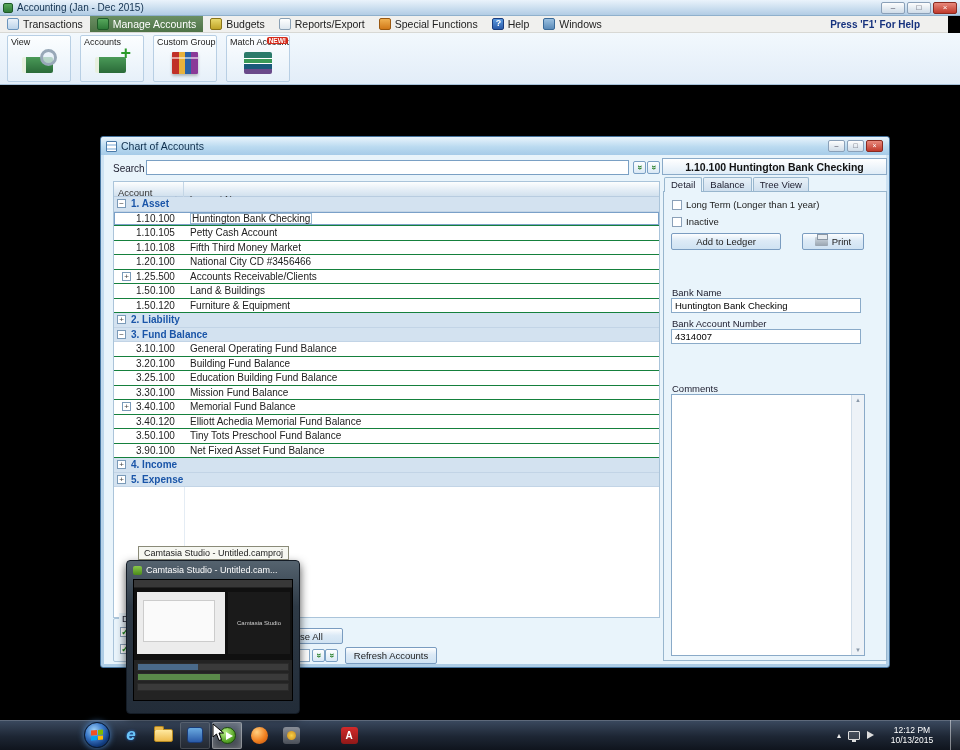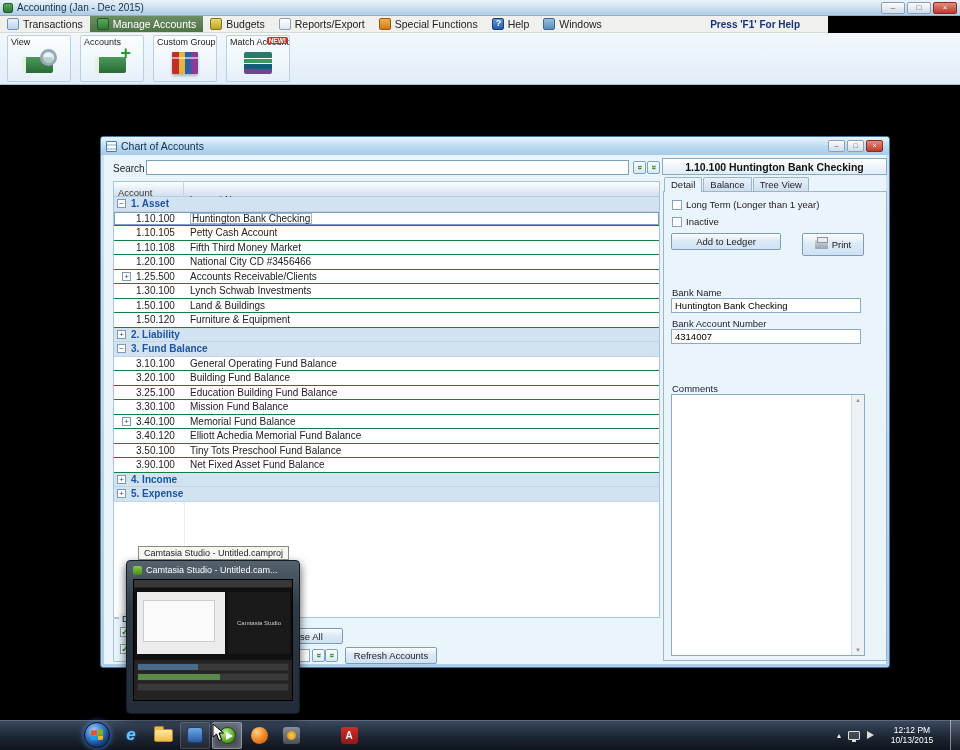--- a/index.html
+++ b/index.html
@@ -14,21 +14,21 @@
   .app-ico { width:10px; height:10px; margin:0 4px 0 3px; border-radius:2px;
     background:linear-gradient(#57a85c,#2e7a38); border:1px solid #1e5a28; flex:none; }
   .title-text { white-space:nowrap; }
   .win-controls { margin-left:auto; display:flex; gap:2px; padding-right:3px; }
   .winbtn { width:24px; height:12px; border:1px solid #8aa0b8; border-radius:2px;
     background:linear-gradient(#fdfdfd,#cfdce8); color:#445; font-size:8px; line-height:10px;
     display:flex; align-items:center; justify-content:center; }
   .winbtn.close { background:linear-gradient(#e8897c,#c0392b); color:#fff; border-color:#8a2a20; }
   .winbtn.sm { width:17px; height:12px; font-size:7px; }
 
-  .menubar { position:absolute; left:0; top:16px; width:828px; height:17px; background:#f0f0ee;
+  .menubar { position:absolute; left:0; top:16px; width:948px; height:17px; background:#f0f0ee;
     border-bottom:1px solid #d8d8d4; display:flex; align-items:stretch; font-size:10.5px; color:#222; }
   .menu-items { display:flex; align-items:stretch; }
   .menu-item { display:flex; align-items:center; gap:4px; padding:0 7px; cursor:default; }
   .menu-item.active { background:linear-gradient(#6b8f63,#4e7347); color:#fff; }
   .mi { width:12px; height:12px; border-radius:2px; flex:none; position:relative; }
   .mi.transactions-icon { background:linear-gradient(#eaf2fa,#bcd4ea); border:1px solid #6a94bc; }
   .mi.manage-accounts-icon { background:linear-gradient(#57a85c,#2e7a38); border:1px solid #1e5a28; }
   .mi.budgets-icon { background:linear-gradient(#e8d86a,#c0a428); border:1px solid #8a7418; }
   .mi.reports-icon { background:linear-gradient(#ffffff,#dde6ee); border:1px solid #8aa0b4; }
   .mi.special-functions-icon { background:linear-gradient(#f0b050,#d07818); border:1px solid #9a5810; }
@@ -133,21 +133,21 @@
   .tab { padding:1px 6px 0; height:14px; font-size:9.5px; color:#223; margin-right:1px;
     border:1px solid #98b6ce; border-bottom:none; border-radius:2px 2px 0 0;
     background:linear-gradient(#e8f1f8,#cfdfee); }
   .tab.active { background:#e9f4fb; height:15px; margin-bottom:-1px; }
   .dp-box { position:absolute; left:559px; top:36px; width:224px; height:470px;
     border:1px solid #98b6ce; background:#e9f4fb; }
   .cb-row { position:absolute; display:flex; align-items:center; gap:4px; font-size:9.5px; color:#222; }
   .cb-row.lt { left:8px; top:7px; }
   .cb-row.inactive { left:8px; top:24px; }
   .add-btn { left:7px; top:41px; width:110px; height:17px; }
-  .print-btn { left:138px; top:41px; width:62px; height:23px; }
+  .print-btn { left:138px; top:41px; width:62px; height:17px; }
   .printer-icon { width:13px; height:9px; position:relative; margin-right:4px; border-radius:1px;
     background:linear-gradient(#cfd8e0,#98a4b0); }
   .printer-icon::before { content:""; position:absolute; left:2px; top:-3px; width:9px; height:4px;
     background:#e8ecf0; border:1px solid #8a96a4; }
   .fld-label { position:absolute; font-size:9.5px; color:#223; }
   .fld-label.bn { left:8px; top:95px; }
   .fld-label.ba { left:8px; top:126px; }
   .fld-label.cm { left:8px; top:191px; }
   input.field { position:absolute; border:1px solid #8aaac8; background:#fff; font-size:9.5px; padding:0 3px; font-family:inherit; }
   .bn-field { left:7px; top:106px; width:190px; height:15px; }
@@ -359,25 +359,20 @@
               <span class="num">1.20.100</span>
               <span class="lbl">National City CD #3456466</span>
             </div>
             <div class="row account">
               <span class="toggle">+</span>
               <span class="num">1.25.500</span>
               <span class="lbl">Accounts Receivable/Clients</span>
             </div>
             <div class="row account">
               <span class="toggle"></span>
-              <span class="num">1.30.100</span>
-              <span class="lbl">Lynch Schwab Investments</span>
-            </div>
-            <div class="row account">
-              <span class="toggle"></span>
               <span class="num">1.50.100</span>
               <span class="lbl">Land &amp; Buildings</span>
             </div>
             <div class="row account">
               <span class="toggle"></span>
               <span class="num">1.50.120</span>
               <span class="lbl">Furniture &amp; Equipment</span>
             </div>
             <div class="row category">
               <span class="toggle">+</span>

